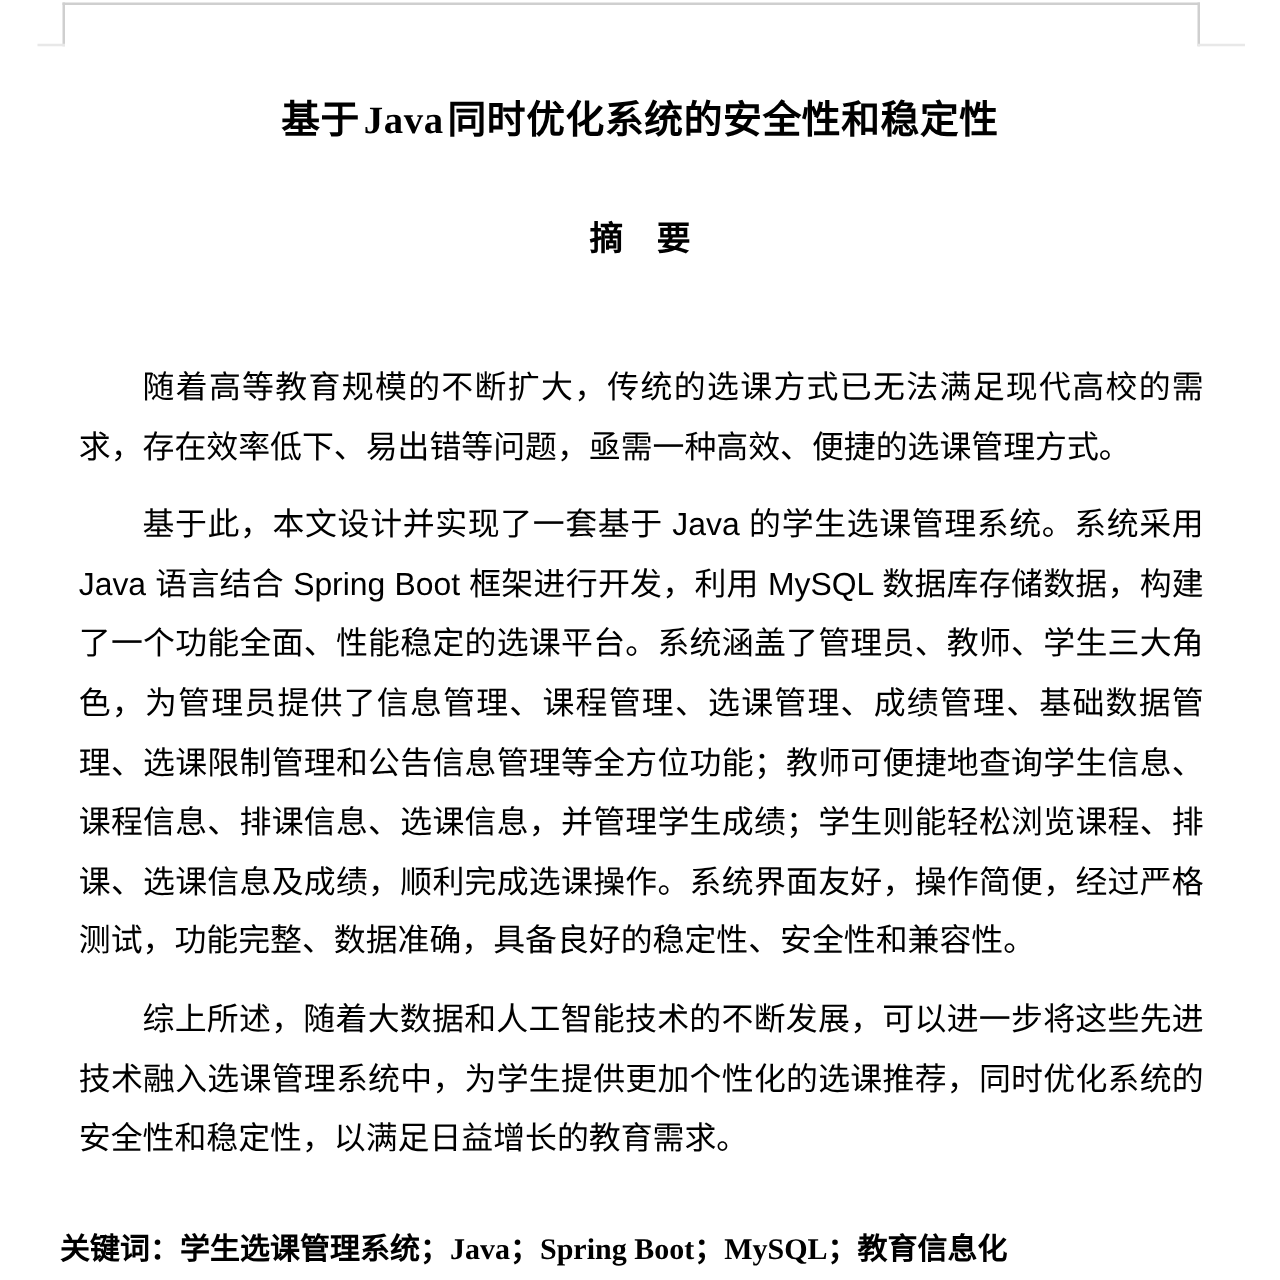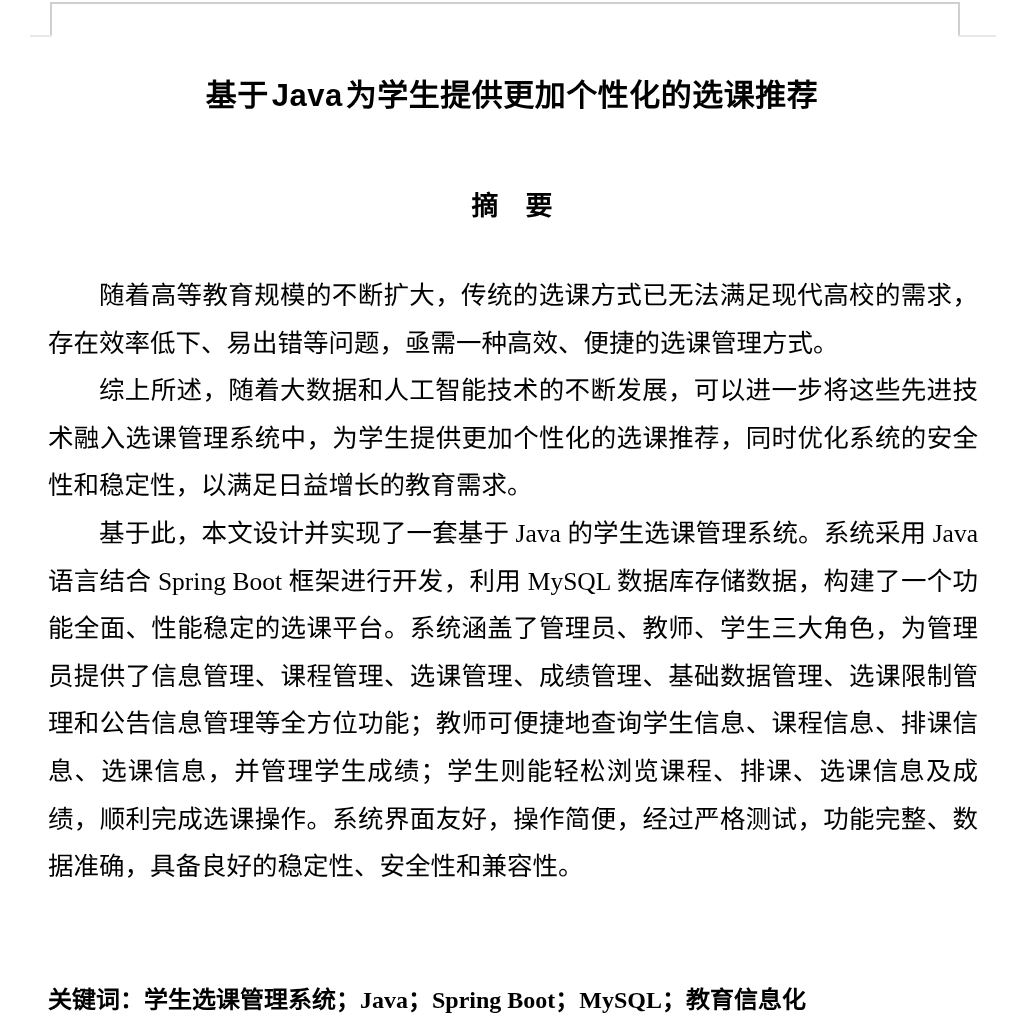--- a/index.html
+++ b/index.html
@@ -57,53 +57,53 @@
     font-size: 31px;
     line-height: 1;
     letter-spacing: 0.5px;
     position: absolute;
     left: 0;
     right: 0;
     top: 80px;
     white-space: nowrap;
   }
   .doc-title .latin {
-    font-family: Liberation Sans, sans-serif;
+    font-family: Liberation Serif, serif;
     font-weight: bold;
     padding: 0 3px;
   }
 
   .section-heading {
     position: absolute;
     left: 0;
     right: 0;
-    top: 193px;
+    top: 178px;
     margin: 0;
     text-align: center;
     font-weight: bold;
     font-size: 27px;
     line-height: 1;
     white-space: pre;
   }
 
   #abstract-body {
     position: absolute;
     left: 48px;
     top: 272px;
     width: 930px;
   }
 
   .para {
-    margin: 0;
+    margin: 15px;
     font-size: 25.5px;
     line-height: 47.6px;
     text-align: justify;
     text-justify: inter-ideograph;
     text-indent: 2em;
-    font-family: Liberation Serif, serif;
+    font-family: Liberation Sans, sans-serif;
   }
 
   .keywords {
     position: absolute;
     left: 48px;
     top: 988px;
     width: 930px;
     margin: 0;
     font-size: 24px;
     line-height: 1;
@@ -125,25 +125,25 @@
 <div id="page-frame">
   <div class="frame-mark fm-top"></div>
   <div class="frame-mark fm-left-v"></div>
   <div class="frame-mark fm-right-v"></div>
   <div class="frame-mark light fm-left-h"></div>
   <div class="frame-mark light fm-right-h"></div>
 </div>
 
 <div id="doc">
 
-  <h1 class="doc-title"><span>基于</span><span class="latin">Java</span><span>为学生提供更加个性化的选课推荐</span></h1>
+  <h1 class="doc-title"><span>基于</span><span class="latin">Java</span><span>同时优化系统的安全性和稳定性</span></h1>
 
   <h2 class="section-heading">摘    要</h2>
 
   <div id="abstract-body">
     <p class="para">随着高等教育规模的不断扩大，传统的选课方式已无法满足现代高校的需求，存在效率低下、易出错等问题，亟需一种高效、便捷的选课管理方式。</p>
+    <p class="para">基于此，本文设计并实现了一套基于 Java 的学生选课管理系统。系统采用 Java 语言结合 Spring Boot 框架进行开发，利用 MySQL 数据库存储数据，构建了一个功能全面、性能稳定的选课平台。系统涵盖了管理员、教师、学生三大角色，为管理员提供了信息管理、课程管理、选课管理、成绩管理、基础数据管理、选课限制管理和公告信息管理等全方位功能；教师可便捷地查询学生信息、课程信息、排课信息、选课信息，并管理学生成绩；学生则能轻松浏览课程、排课、选课信息及成绩，顺利完成选课操作。系统界面友好，操作简便，经过严格测试，功能完整、数据准确，具备良好的稳定性、安全性和兼容性。</p>
     <p class="para">综上所述，随着大数据和人工智能技术的不断发展，可以进一步将这些先进技术融入选课管理系统中，为学生提供更加个性化的选课推荐，同时优化系统的安全性和稳定性，以满足日益增长的教育需求。</p>
-    <p class="para">基于此，本文设计并实现了一套基于 Java 的学生选课管理系统。系统采用 Java 语言结合 Spring Boot 框架进行开发，利用 MySQL 数据库存储数据，构建了一个功能全面、性能稳定的选课平台。系统涵盖了管理员、教师、学生三大角色，为管理员提供了信息管理、课程管理、选课管理、成绩管理、基础数据管理、选课限制管理和公告信息管理等全方位功能；教师可便捷地查询学生信息、课程信息、排课信息、选课信息，并管理学生成绩；学生则能轻松浏览课程、排课、选课信息及成绩，顺利完成选课操作。系统界面友好，操作简便，经过严格测试，功能完整、数据准确，具备良好的稳定性、安全性和兼容性。</p>
   </div>
 
   <p class="keywords"><span class="kw-label">关键词：</span><span class="kw-list">学生选课管理系统；Java；Spring Boot；MySQL；教育信息化</span></p>
 
 </div>
 
 </body></html>

